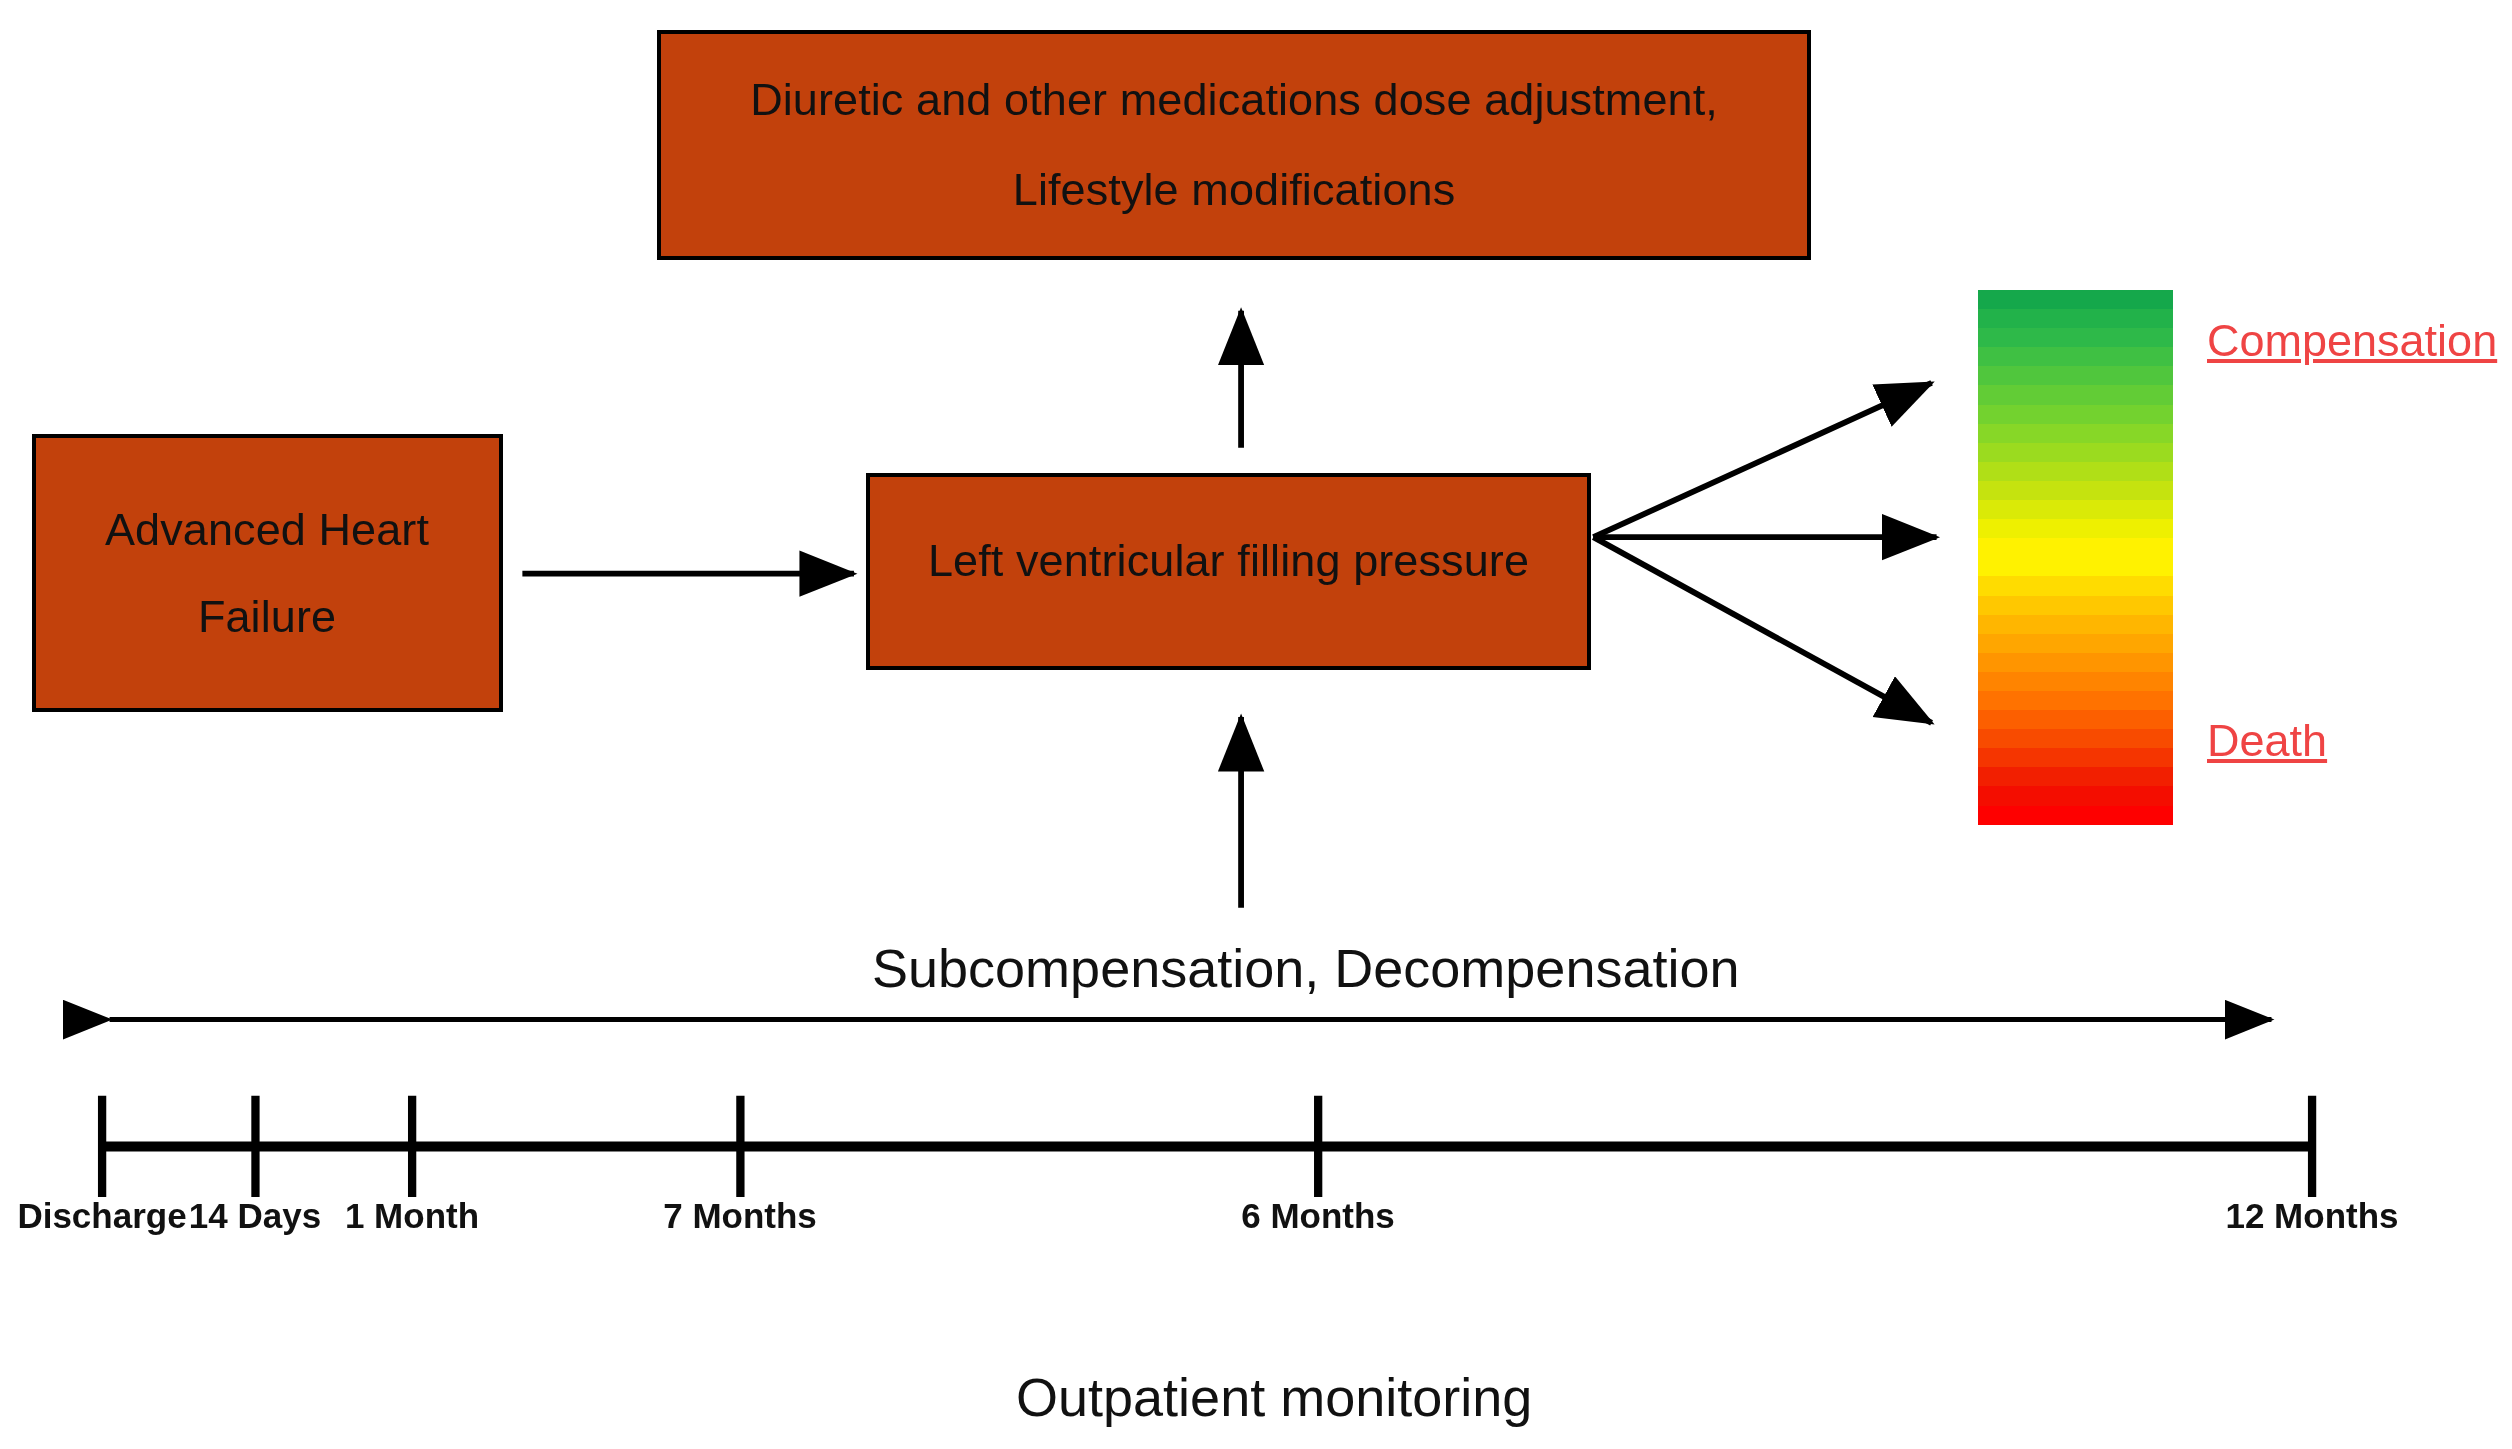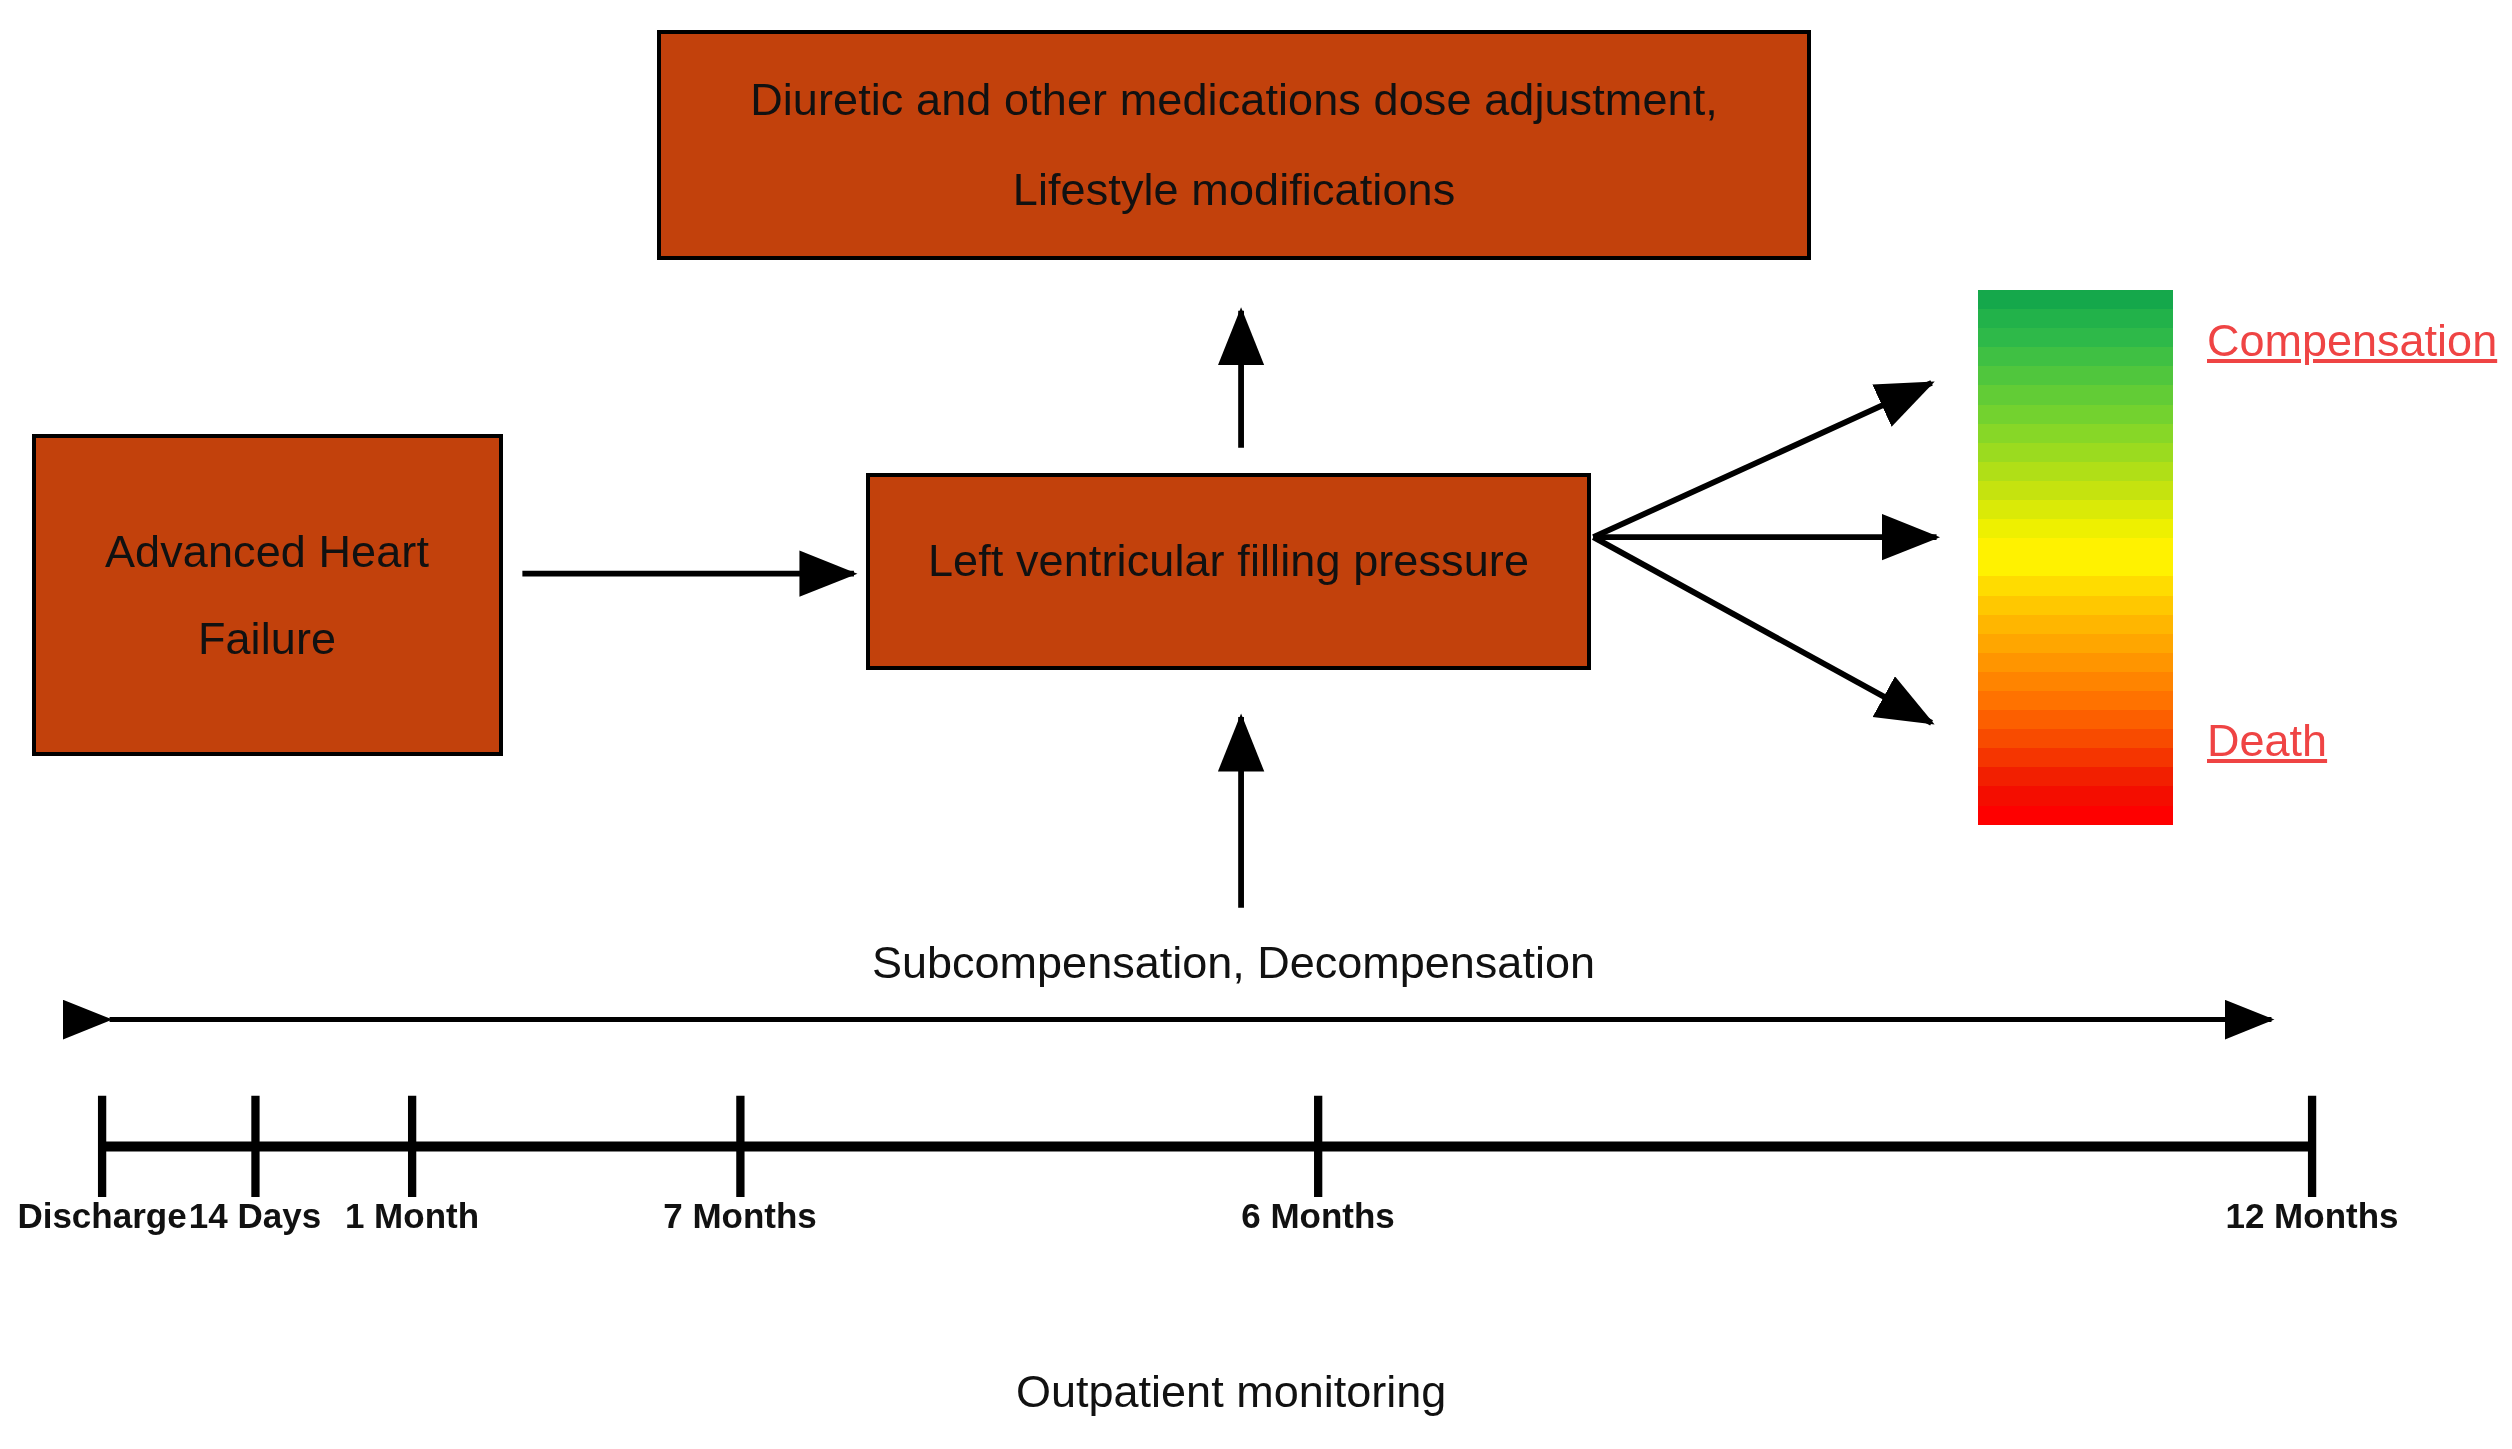--- a/index.html
+++ b/index.html
@@ -46,21 +46,21 @@
     top: 30px;
     width: 1154px;
     height: 230px;
   }
   #box-treatment .line:first-child { margin-bottom: 38px; }
 
   #box-advanced-hf {
     left: 31.5px;
     top: 434px;
     width: 471px;
-    height: 322px;
+    height: 278px;
   }
   #box-advanced-hf .line:first-child { margin-bottom: 35px; }
 
   #box-clinical {
     left: 866px;
     top: 473px;
     width: 725px;
     height: 197px;
   }
   #box-clinical .line:first-child { margin-bottom: 21.6px; }
@@ -86,21 +86,21 @@
     color: #ef4444;
     text-decoration: underline;
   }
   #label-compensation   { left: 2207px; top: 315px; }
   #label-hospitalization{ left: 2207px; top: 522px; }
   #label-death          { left: 2207px; top: 715px; }
 
   
   .caption {
     position: absolute;
-    font-size: 45px;
+    font-size: 54px;
     white-space: nowrap;
     color: #111111;
     text-align: right;
   }
   #caption-decompensation { left: 872px; top: 937px; }
   #caption-outpatient     { left: 1016px; top: 1366px; }
 
   
   .tick-label {
     position: absolute;

